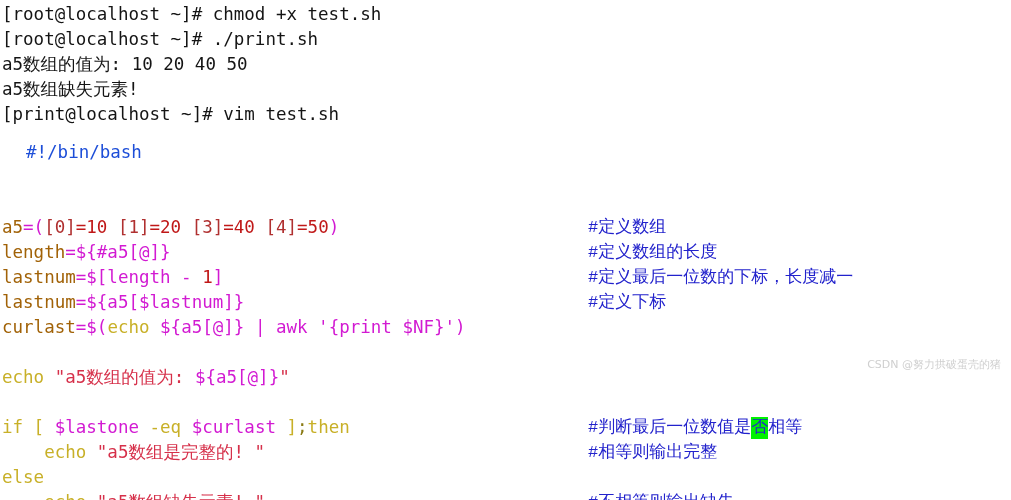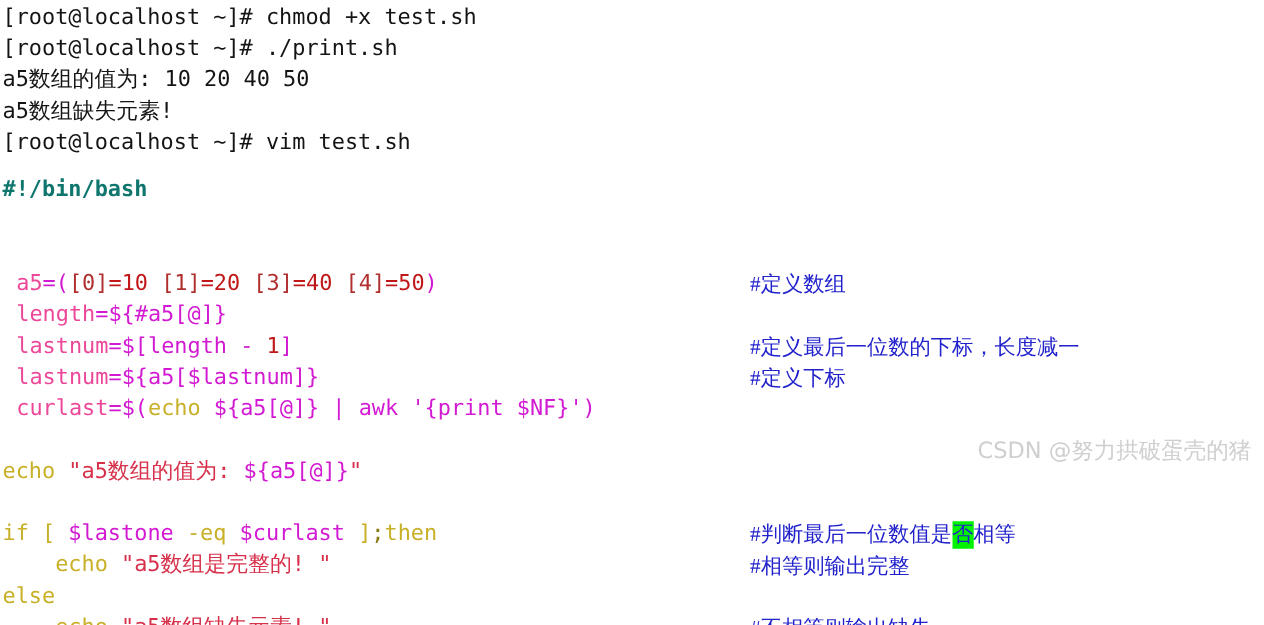--- a/index.html
+++ b/index.html
@@ -51,30 +51,30 @@
     white-space: pre;
   }
   .code-line .lhs {
     position: absolute;
     left: 0;
     top: 0;
     white-space: pre;
   }
   .code-line .rhs {
     position: absolute;
-    left: 598px;
+    left: 586px;
     top: 0;
     white-space: pre;
-    font-family: Liberation Serif, serif;
+    font-family: Liberation Mono, monospace;
     font-size: 17px;
   }
 
   
-  .c-shebang  { color: #0f766e; font-weight: bold; }
-  .c-var      { color: #ec4899; margin-left: 11px; }
+  .c-shebang  { color: #1d4ed8; font-weight: normal; margin-left: 24px; }
+  .c-var      { color: #a16207; }
   .c-op       { color: #d21ad2; }
   .c-num      { color: #c01818; margin-top: 16px; }
   .c-idx      { color: #b03030; }
   .c-kw       { color: #c8b028; }
   .c-str      { color: #d6304a; }
   .c-cmd      { color: #c8b028; }
   .c-semi     { color: #8a7a14; }
   .c-comment  { color: #2222cc; }
 
   
@@ -83,56 +83,57 @@
     color: #2222cc;
     padding: 1px 0 2px 0;
   }
 
   
   .watermark {
     position: absolute;
     right: 10px;
     bottom: 4px;
     font-family: "DejaVu Sans", "Liberation Sans", sans-serif;
-    font-size: 18px;
+    font-size: 11px;
     color: #cfcfcf;
     white-space: pre;
     user-select: none;
   }
 </style>
 </head>
 <body>
 
 <div id="screen">
 
   <div class="term-block">
     <div class="term-line">[root@localhost ~]# chmod +x test.sh</div>
     <div class="term-line">[root@localhost ~]# ./print.sh</div>
     <div class="term-line">a5数组的值为: 10 20 40 50</div>
     <div class="term-line">a5数组缺失元素!</div>
-    <div class="term-line">[root@localhost ~]# vim test.sh</div>
+    <div class="term-line">[print@localhost ~]# vim test.sh</div>
   </div>
 
   <div class="vim-block">
 
     <div class="code-line">
       <span class="lhs c-shebang">#!/bin/bash</span>
     </div>
 
     <div class="code-line"></div>
 
     <div class="code-line"></div>
 
     <div class="code-line">
       <span class="lhs"><span class="c-var">a5</span><span class="c-op">=(</span><span class="c-idx">[0]</span><span class="c-num">=10 </span><span class="c-idx">[1]</span><span class="c-num">=20 </span><span class="c-idx">[3]</span><span class="c-num">=40 </span><span class="c-idx">[4]</span><span class="c-num">=50</span><span class="c-op">)</span></span>
       <span class="rhs c-comment">#定义数组</span>
     </div>
 
     <div class="code-line">
       <span class="lhs"><span class="c-var">length</span><span class="c-op">=${#a5[@]}</span></span>
+      <span class="rhs c-comment">#定义数组的长度</span>
     </div>
 
     <div class="code-line">
       <span class="lhs"><span class="c-var">lastnum</span><span class="c-op">=$[length - </span><span class="c-num">1</span><span class="c-op">]</span></span>
       <span class="rhs c-comment">#定义最后一位数的下标，长度减一</span>
     </div>
 
     <div class="code-line">
       <span class="lhs"><span class="c-var">lastnum</span><span class="c-op">=${a5[$lastnum]}</span></span>
       <span class="rhs c-comment">#定义下标</span>

